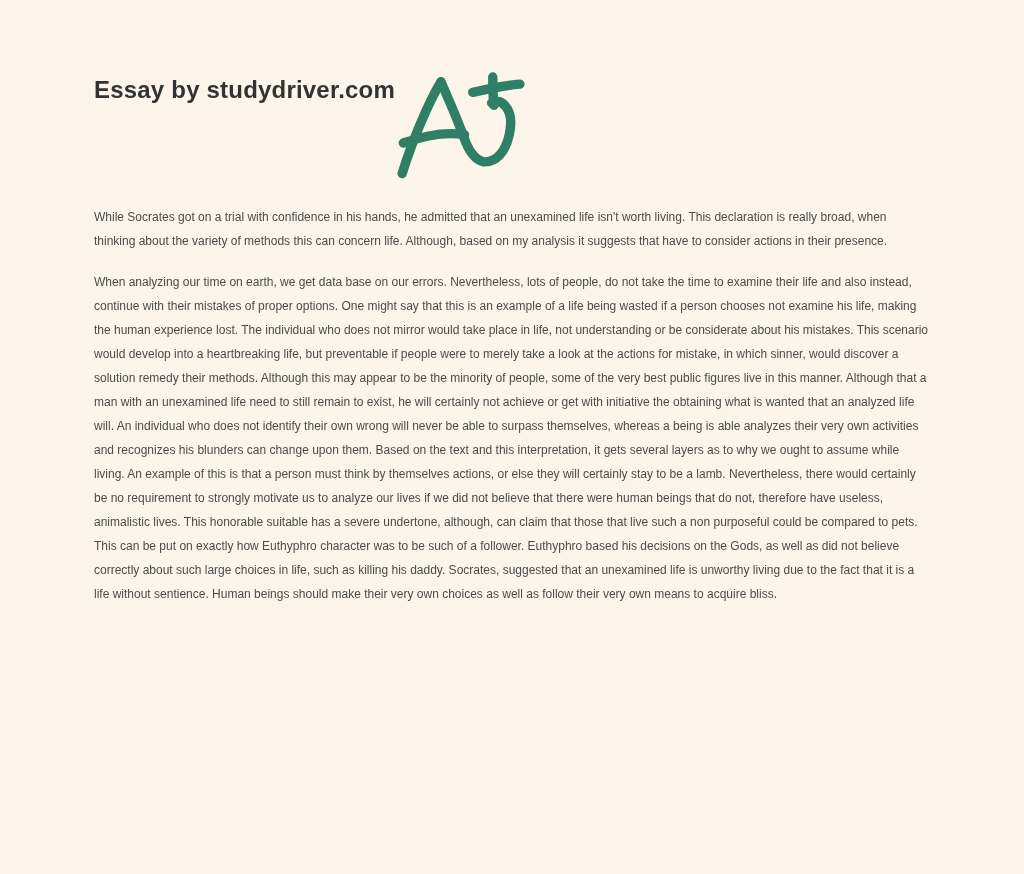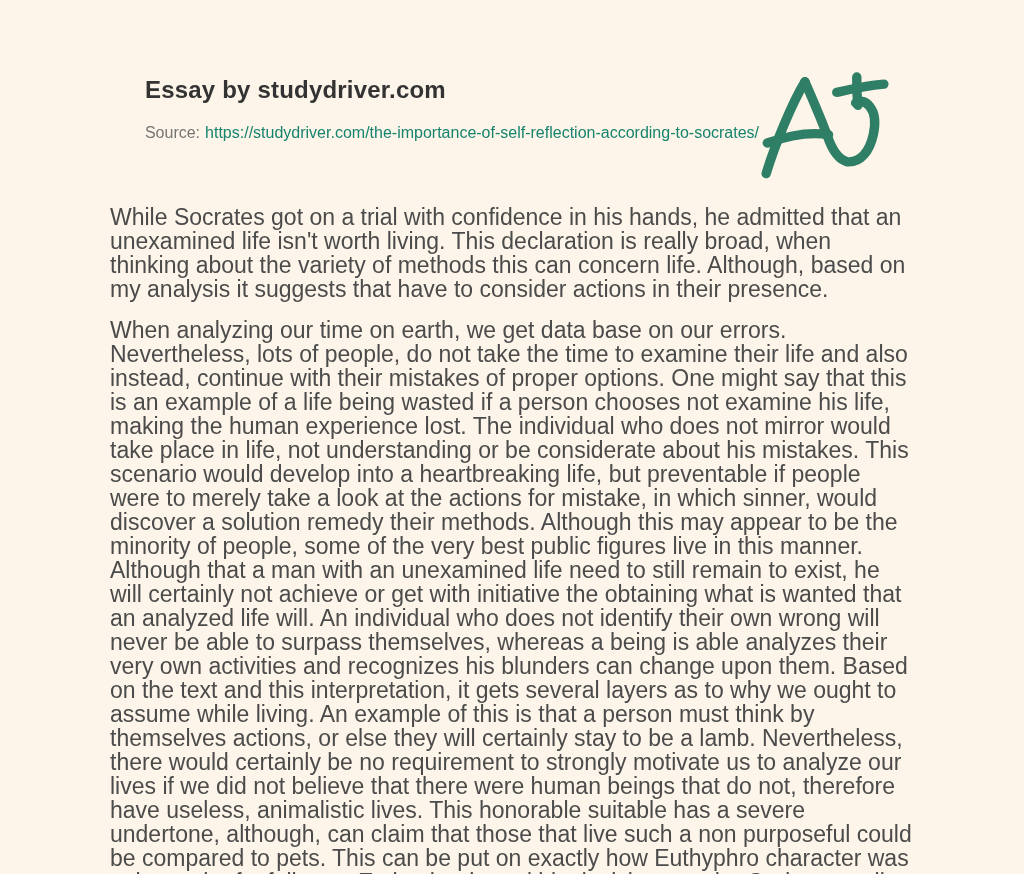--- a/index.html
+++ b/index.html
@@ -20,21 +20,21 @@
     width:1024px;
     overflow-x:hidden;
   }
   .container{
     width:836px;
     margin:0 auto;
     padding-top:76px;
   }
   .page-header{
     display:flex;
-    justify-content:center;
+    justify-content:flex-start;
     align-items:flex-start;
   }
   .page-heading{
     margin:0;
     font-size:24px;
     line-height:28px;
     font-weight:700;
     color:var(--heading);
     letter-spacing:0.2px;
   }
@@ -58,39 +58,36 @@
   .logo svg{display:block;}
   .essay-title{
     margin:112px 0 0 0;
     font-size:28px;
     line-height:34px;
     font-weight:700;
     color:var(--title);
     letter-spacing:0.1px;
   }
   .body-para{
-    font-size:23px;
+    font-size:12px;
     line-height:24px;
     color:var(--body-text);
-    margin:16px;
+    margin:0;
   }
   .body-para.first{margin-top:22px;}
   .body-para.second{margin-top:17px;}
 </style>
 </head>
 <body>
 
 <div class="container">
 
   <header class="page-header">
     <div class="header-text">
       <h1 class="page-heading">Essay by studydriver.com</h1>
-      <p class="source-line">
-        <span>Source:</span><a class="source-link" href="#">https://studydriver.com/the-importance-of-self-reflection-according-to-socrates/</a>
-      </p>
     </div>
 
     <div class="logo">
       <svg width="132" height="113" viewBox="0 0 112 96" fill="none" xmlns="http://www.w3.org/2000/svg">
         <g stroke="#2f7f66" stroke-width="8" stroke-linecap="round" fill="none">
 
           <path d="M6 88 C 14 62, 28 28, 39 10"></path>
 
           <path d="M39 10 C 46 26, 53 42, 58 56 C 62 68, 67 76, 75 78 C 86 79, 94 69, 97 55 C 99 46, 99 37, 94 31 C 91 27, 86 25, 82 28"></path>
 

